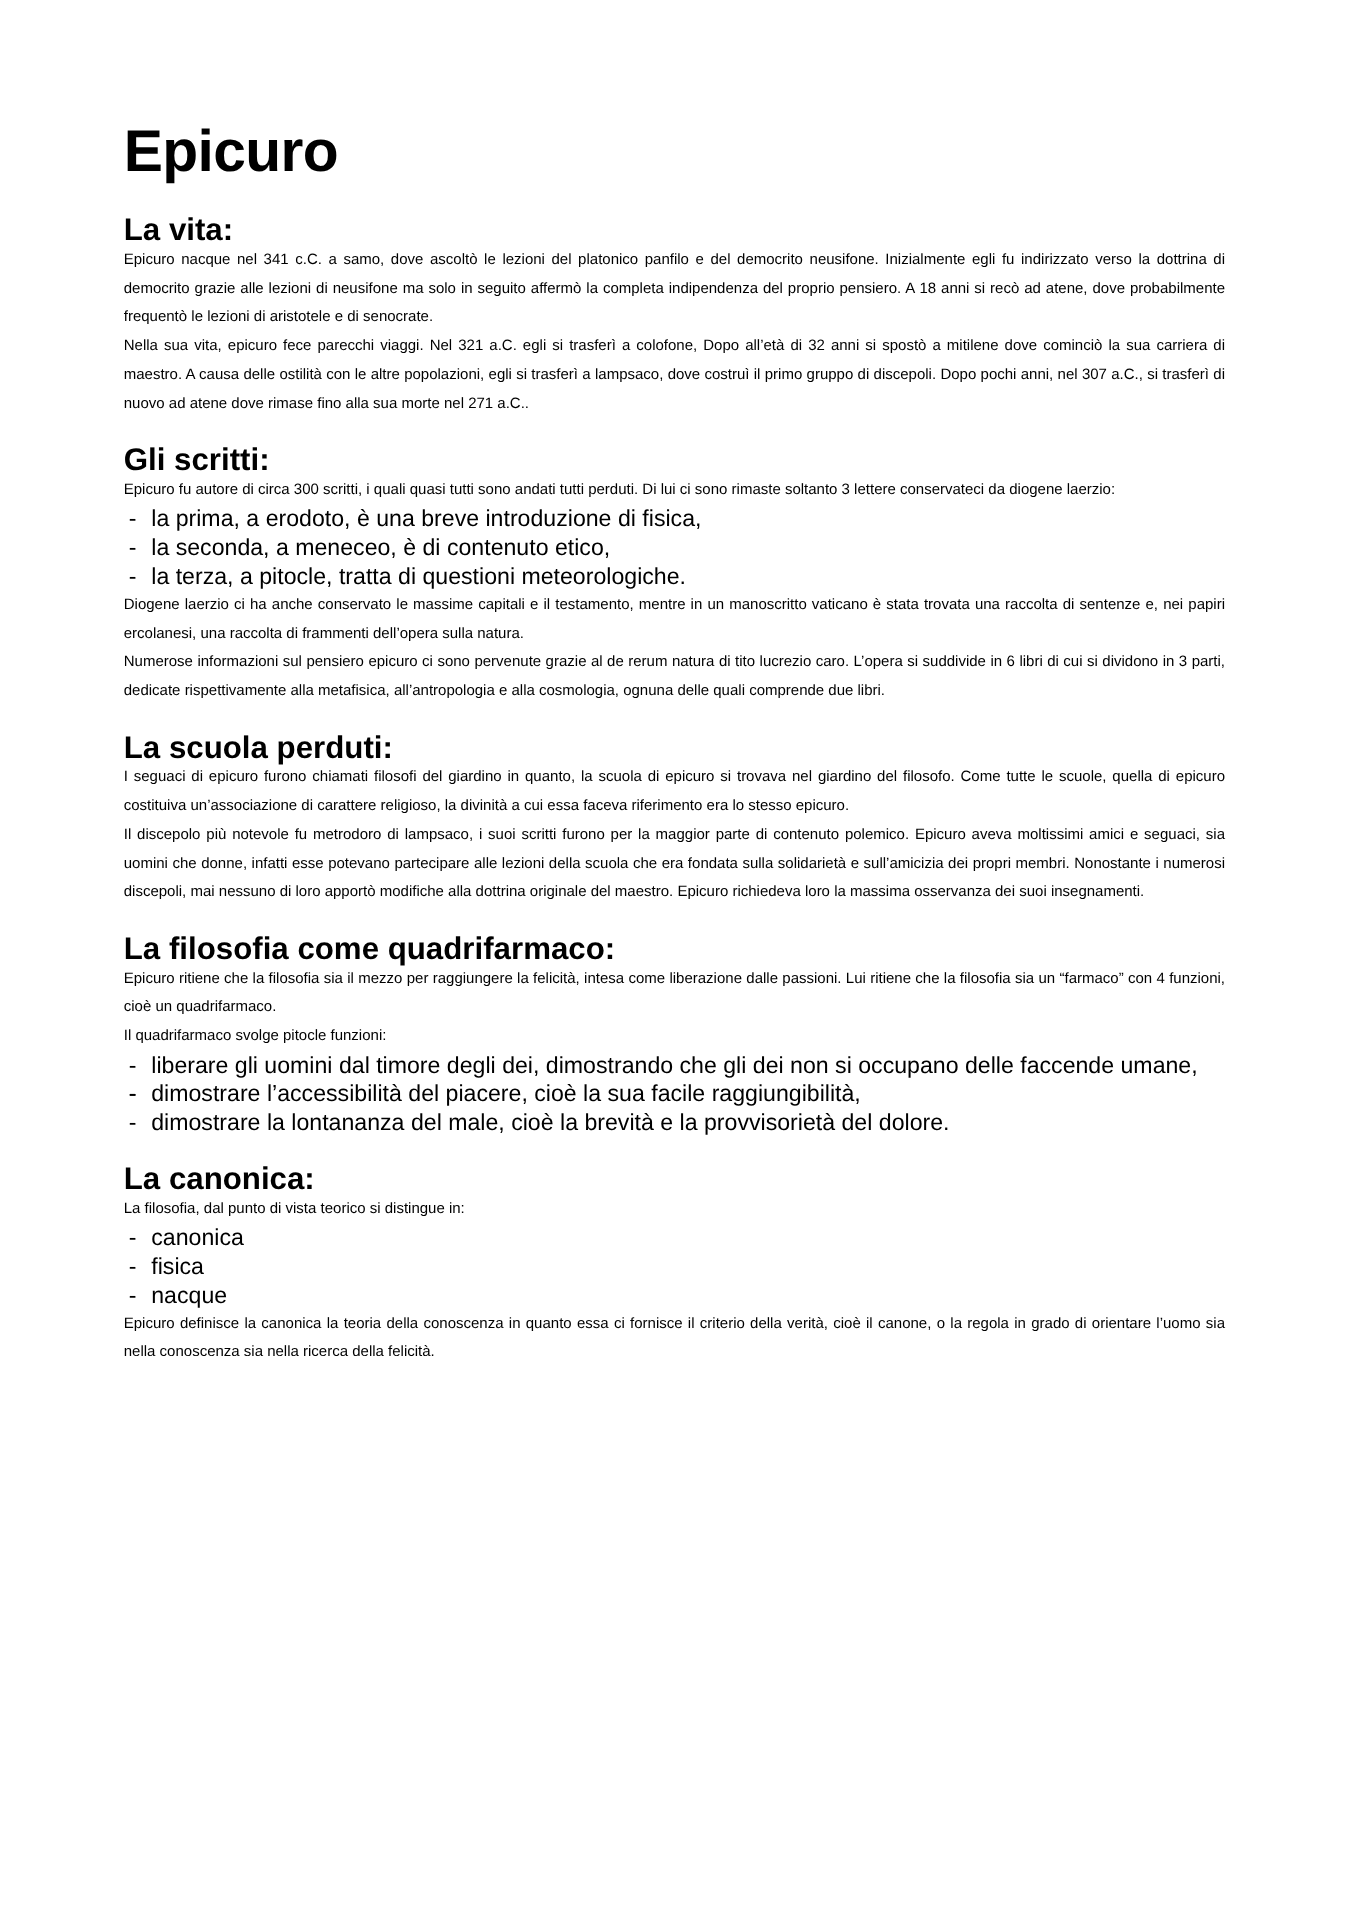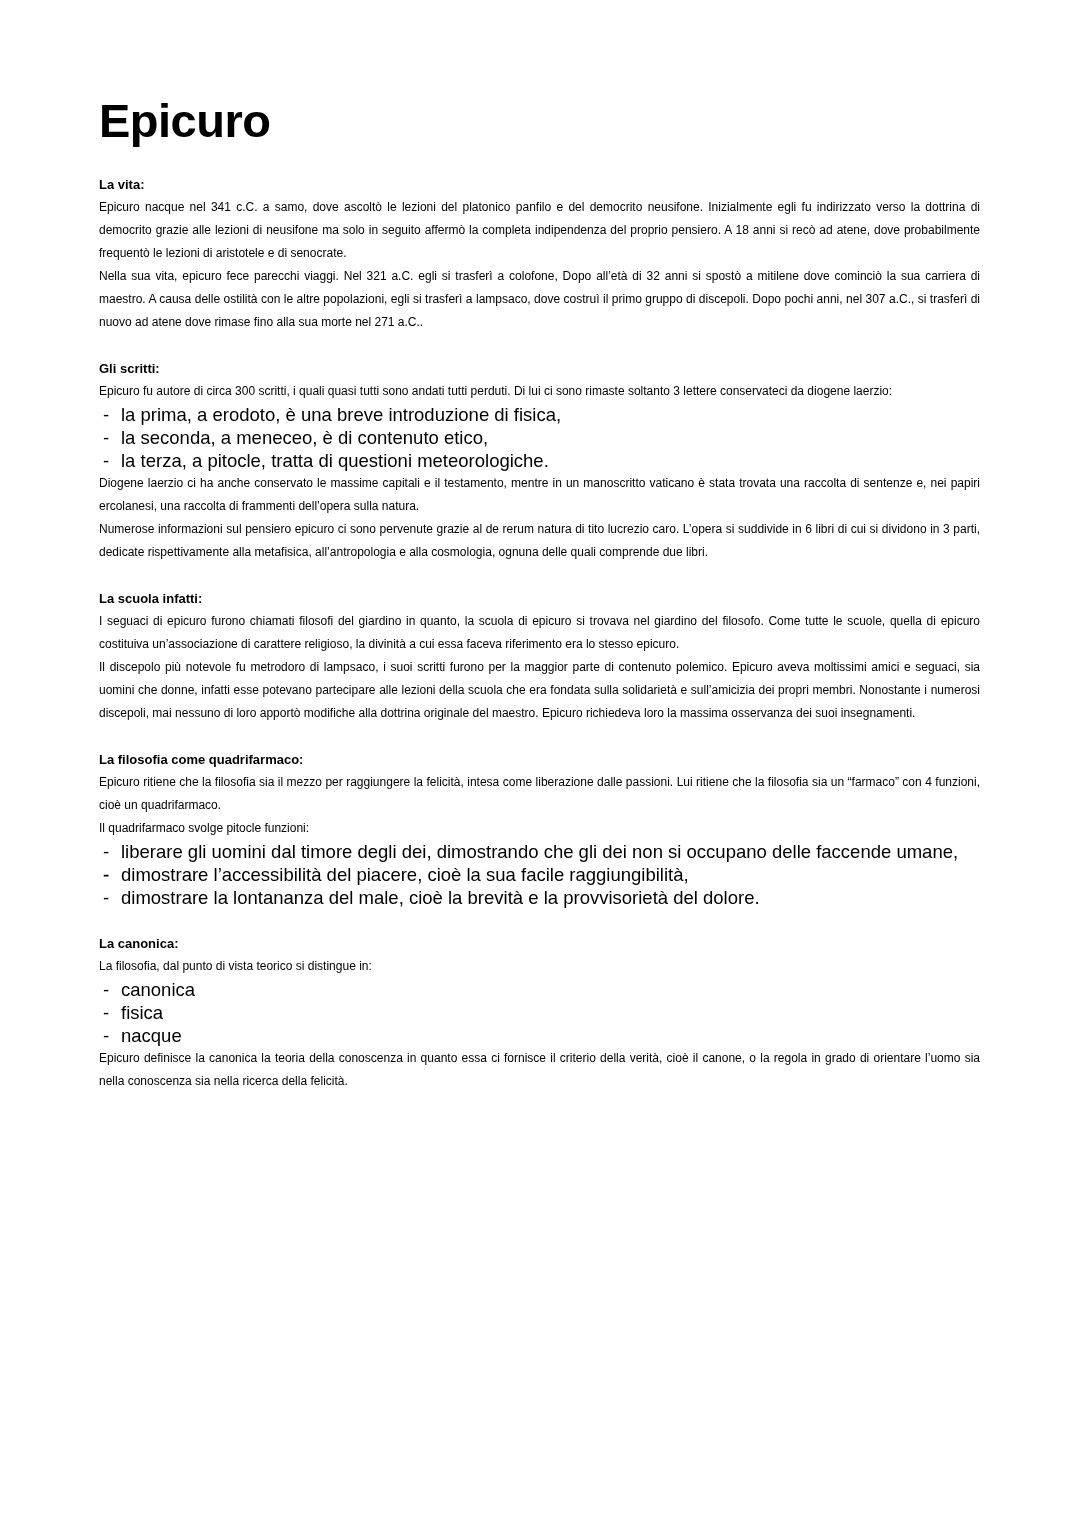--- a/index.html
+++ b/index.html
@@ -33,21 +33,21 @@
     letter-spacing: -0.5px;
     margin: 0 0 26px 0;
   }
   .section {
     margin: 0 0 23px 0;
   }
   .section:last-child {
     margin-bottom: 0;
   }
   .heading {
-    font-size: 13px;
+    font-size: 25px;
     font-weight: bold;
     line-height: 23px;
     margin: 0;
   }
   .para {
     font-size: 12px;
     line-height: 23px;
     margin: 0;
     text-align: justify;
     text-justify: inter-word;
@@ -88,21 +88,21 @@
           <p class="para">Epicuro fu autore di circa 300 scritti, i quali quasi tutti sono andati tutti perduti. Di lui ci sono rimaste soltanto 3 lettere conservateci da diogene laerzio:</p>
           <ul class="bullets">
             <li><span class="dash">-</span><span>la prima, a erodoto, è una breve introduzione di fisica,</span></li>
             <li><span class="dash">-</span><span>la seconda, a meneceo, è di contenuto etico,</span></li>
             <li><span class="dash">-</span><span>la terza, a pitocle, tratta di questioni meteorologiche.</span></li>
           </ul>
           <p class="para">Diogene laerzio ci ha anche conservato le massime capitali e il testamento, mentre in un manoscritto vaticano è stata trovata una raccolta di sentenze e, nei papiri ercolanesi, una raccolta di frammenti dell’opera sulla natura.</p>
           <p class="para">Numerose informazioni sul pensiero epicuro ci sono pervenute grazie al de rerum natura di tito lucrezio caro. L’opera si suddivide in 6 libri di cui si dividono in 3 parti, dedicate rispettivamente alla metafisica, all’antropologia e alla cosmologia, ognuna delle quali comprende due libri.</p>
         </div>
         <div class="section">
-          <div class="heading">La scuola infatti:</div>
+          <div class="heading">La scuola perduti:</div>
           <p class="para">I seguaci di epicuro furono chiamati filosofi del giardino in quanto, la scuola di epicuro si trovava nel giardino del filosofo. Come tutte le scuole, quella di epicuro costituiva un’associazione di carattere religioso, la divinità a cui essa faceva riferimento era lo stesso epicuro.</p>
           <p class="para">Il discepolo più notevole fu metrodoro di lampsaco, i suoi scritti furono per la maggior parte di contenuto polemico. Epicuro aveva moltissimi amici e seguaci, sia uomini che donne, infatti esse potevano partecipare alle lezioni della scuola che era fondata sulla solidarietà e sull’amicizia dei propri membri. Nonostante i numerosi discepoli, mai nessuno di loro apportò modifiche alla dottrina originale del maestro. Epicuro richiedeva loro la massima osservanza dei suoi insegnamenti.</p>
         </div>
         <div class="section">
           <div class="heading">La filosofia come quadrifarmaco:</div>
           <p class="para">Epicuro ritiene che la filosofia sia il mezzo per raggiungere la felicità, intesa come liberazione dalle passioni. Lui ritiene che la filosofia sia un “farmaco” con 4 funzioni, cioè un quadrifarmaco.</p>
           <p class="para">Il quadrifarmaco svolge pitocle funzioni:</p>
           <ul class="bullets">
             <li><span class="dash">-</span><span>liberare gli uomini dal timore degli dei, dimostrando che gli dei non si occupano delle faccende umane,</span></li>
             <li><span class="dash">-</span></li>

